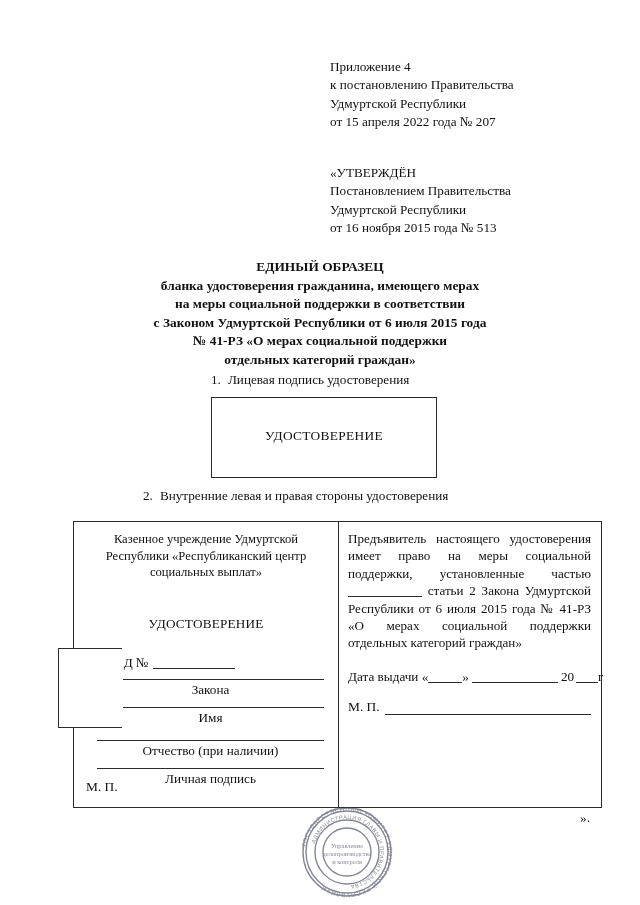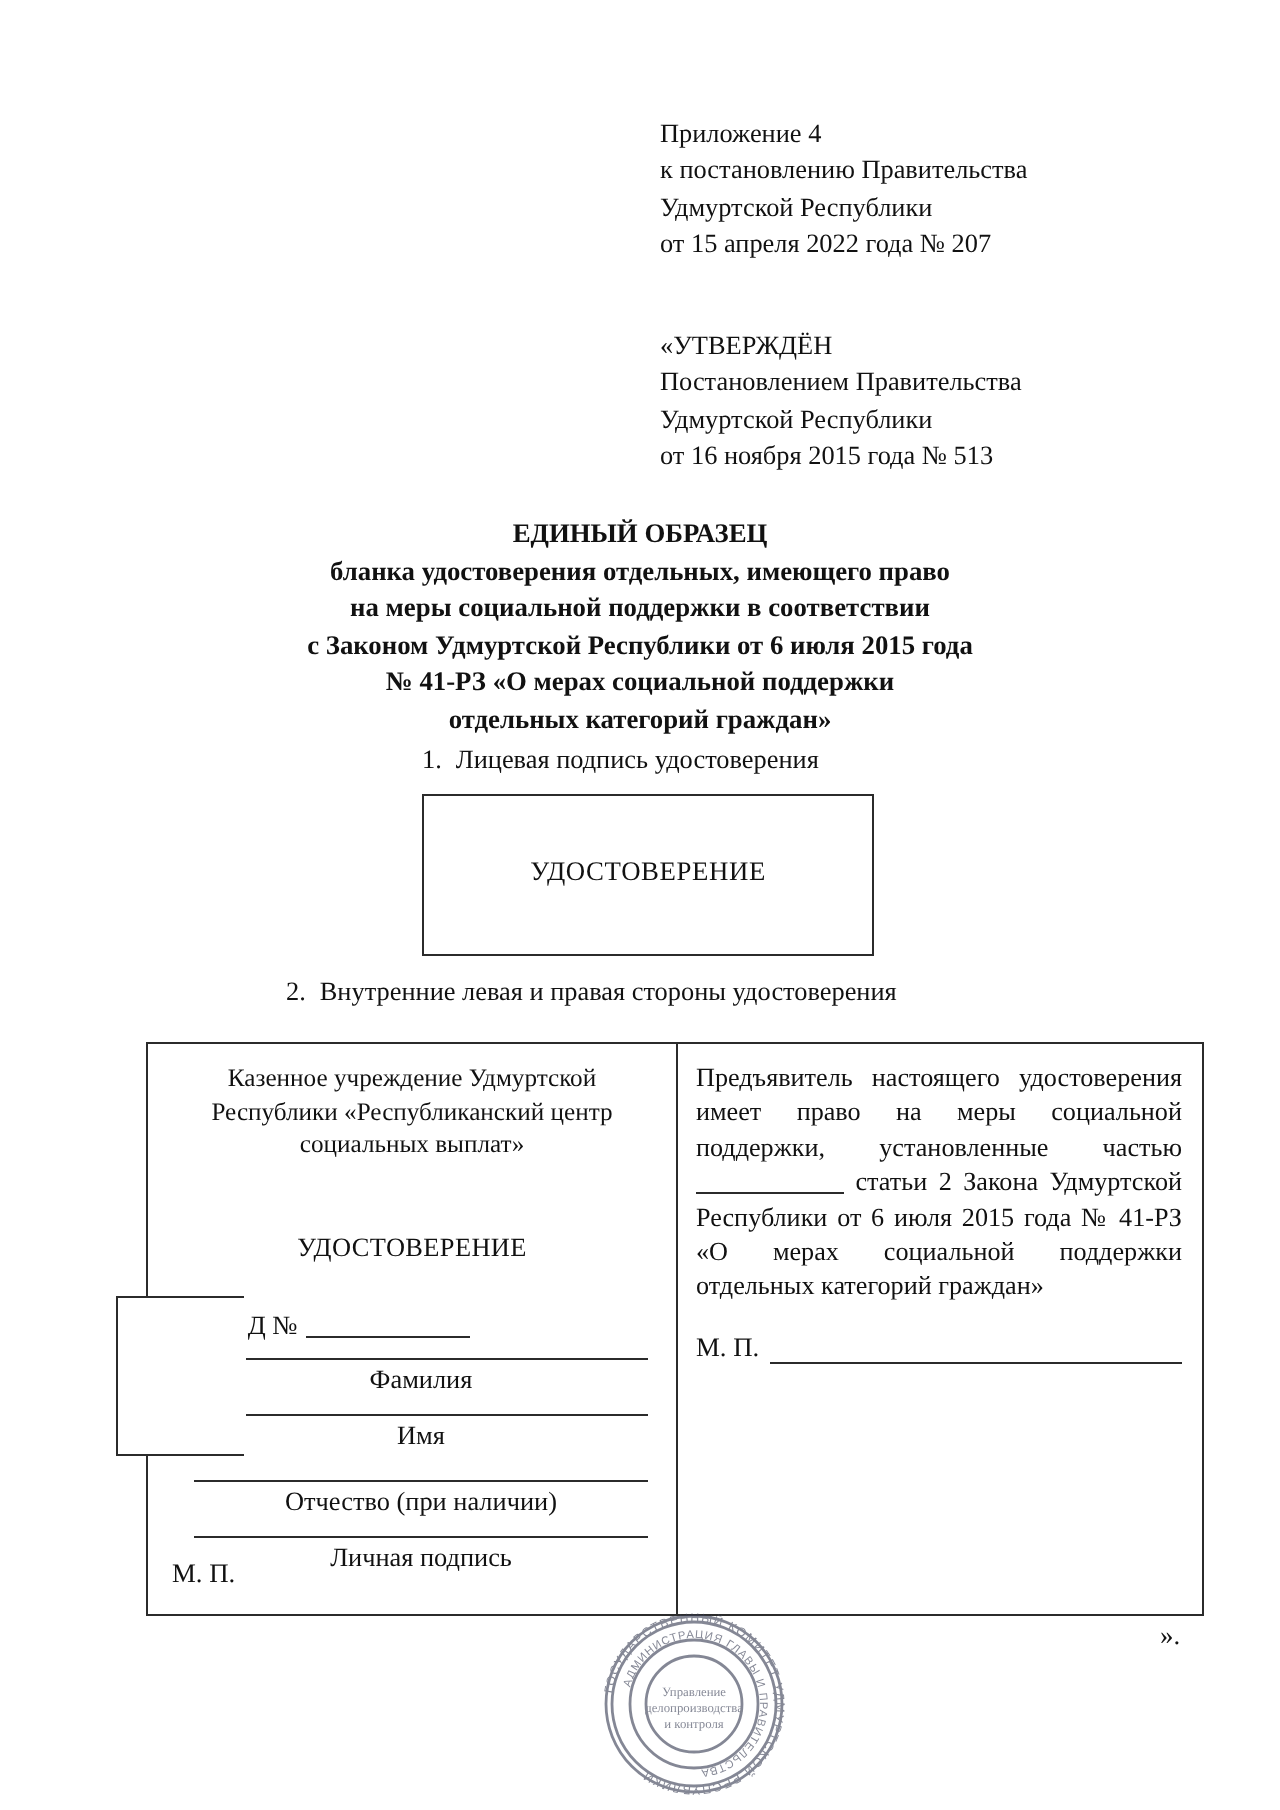--- a/index.html
+++ b/index.html
@@ -285,21 +285,21 @@
 Удмуртской Республики
 от 15 апреля 2022 года № 207</div>
 
   <div class="ref-block" id="ref-approved">«УТВЕРЖДЁН
 Постановлением Правительства
 Удмуртской Республики
 от 16 ноября 2015 года № 513</div>
 
   <div class="heading">
     <span class="hline">ЕДИНЫЙ ОБРАЗЕЦ</span>
-    <span class="hline">бланка удостоверения отдельных, имеющего право</span>
+    <span class="hline">бланка удостоверения гражданина, имеющего мерах</span>
     <span class="hline">на меры социальной поддержки в соответствии</span>
     <span class="hline">с Законом Удмуртской Республики от 6 июля 2015 года</span>
     <span class="hline">№ 41-РЗ «О мерах социальной поддержки</span>
     <span class="hline">отдельных категорий граждан»</span>
   </div>
 
   <div class="caption" id="caption-1">
     <span class="num">1.</span><span>Лицевая подпись удостоверения</span>
   </div>
 
@@ -320,21 +320,21 @@
 социальных выплат»</div>
 
       <div id="left-cert-title">УДОСТОВЕРЕНИЕ</div>
 
       <div id="series-row">
         <span>Серия Д №</span><span class="blank"></span>
       </div>
 
       <div class="field" id="field-surname">
         <div class="rule"></div>
-        <div class="fieldlabel">Фамилия</div>
+        <div class="fieldlabel">Закона</div>
       </div>
 
       <div class="field" id="field-firstname">
         <div class="rule"></div>
         <div class="fieldlabel">Имя</div>
       </div>
 
       <div class="field" id="field-patronymic">
         <div class="rule"></div>
         <div class="fieldlabel">Отчество (при наличии)</div>
@@ -345,20 +345,23 @@
         <div class="fieldlabel">Личная подпись</div>
       </div>
 
       <div id="mp-left">М. П.</div>
     </div>
 
     <div id="panel-right">
       <div id="rights-paragraph"><span>Предъявитель настоящего удостоверения имеет право на меры социальной поддержки, установленные частью</span> <span class="inline-blank"></span> <span>статьи 2 Закона Удмуртской Республики от 6 июля 2015 года № 41-РЗ «О мерах социальной поддержки отдельных категорий граждан»</span></div>
 
 
+      <div id="issue-date-row">
+        <span>Дата выдачи «</span><span class="b-sm"></span><span>»</span><span class="b-md"></span><span>20</span><span class="b-xs"></span><span>г</span>
+      </div>
 
       <div id="mp-right-row">
         <span>М. П.</span>
         <span class="longrule"></span>
       </div>
 
     </div>
   </div>
 
   <div id="photo-flap"></div>

